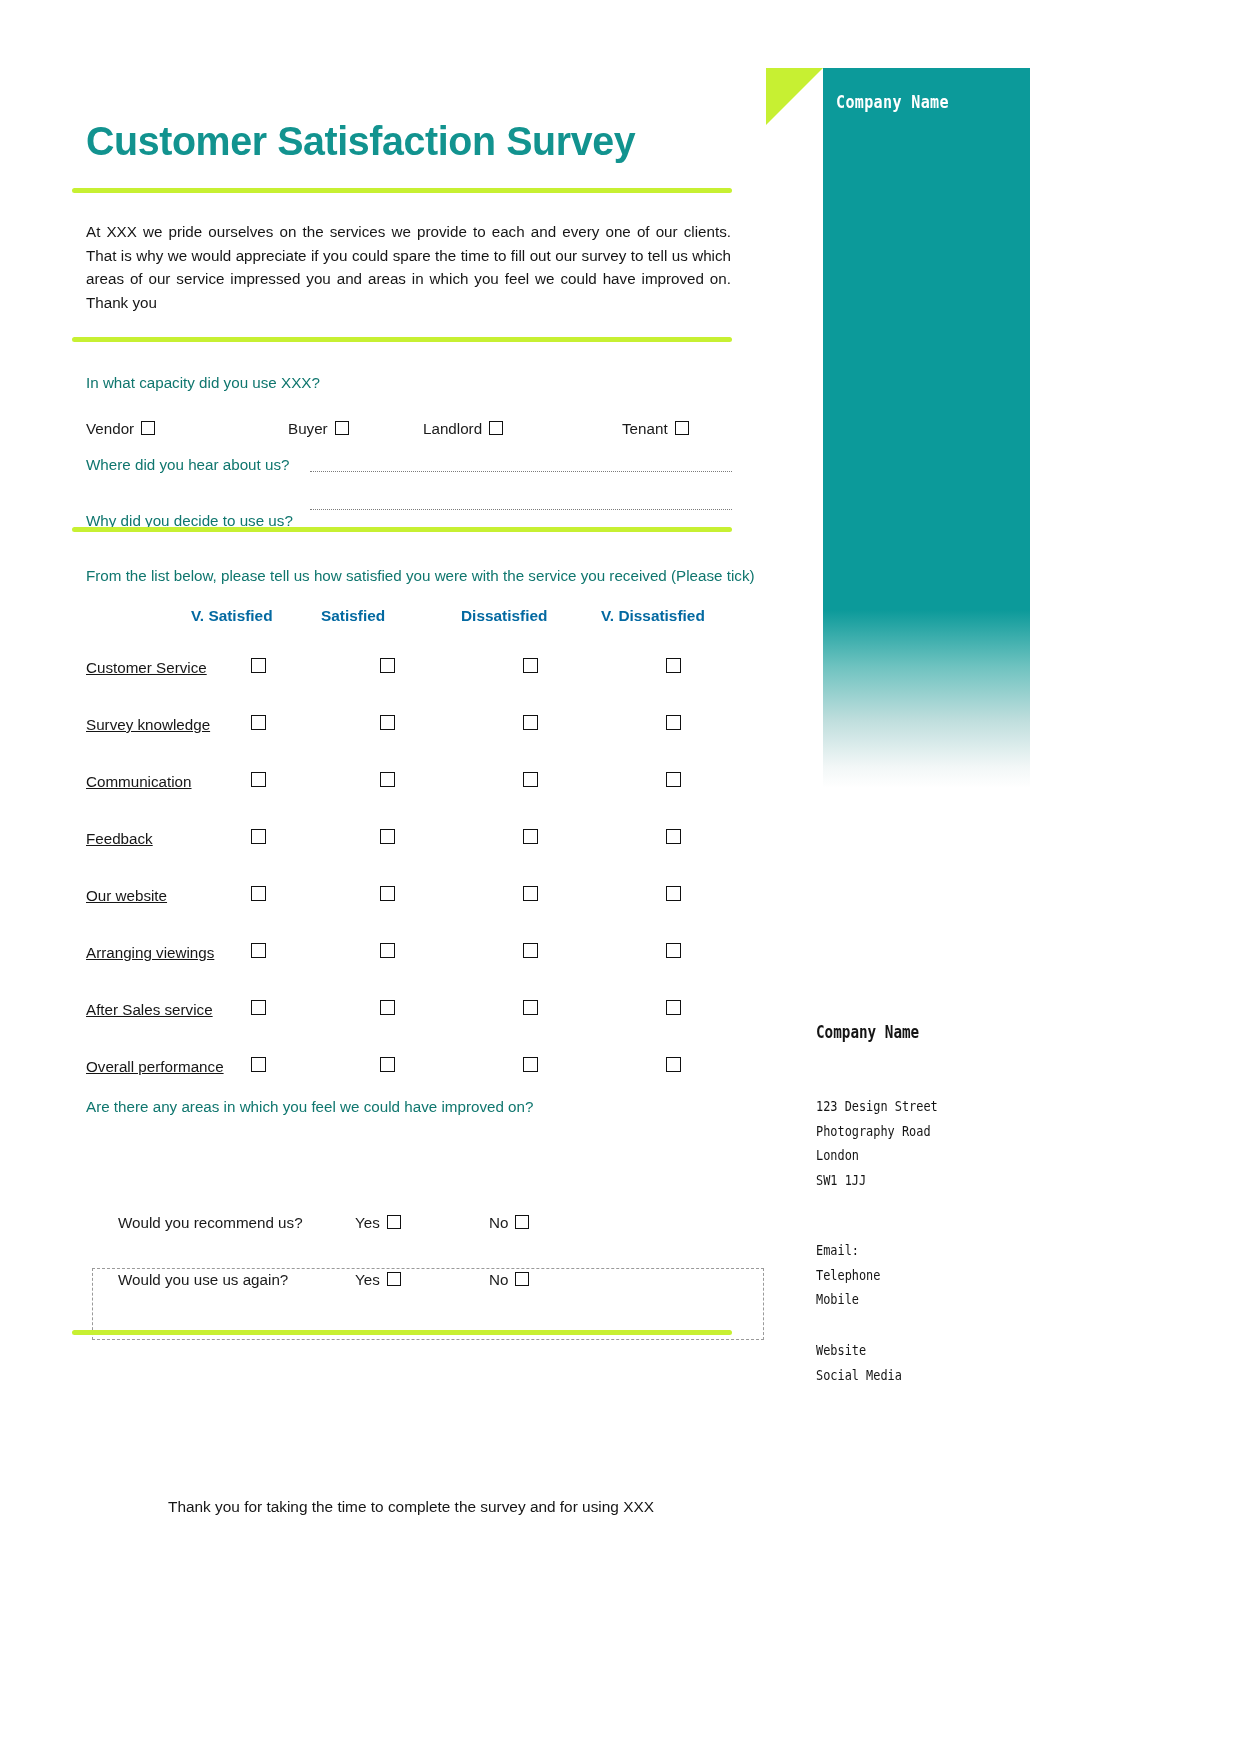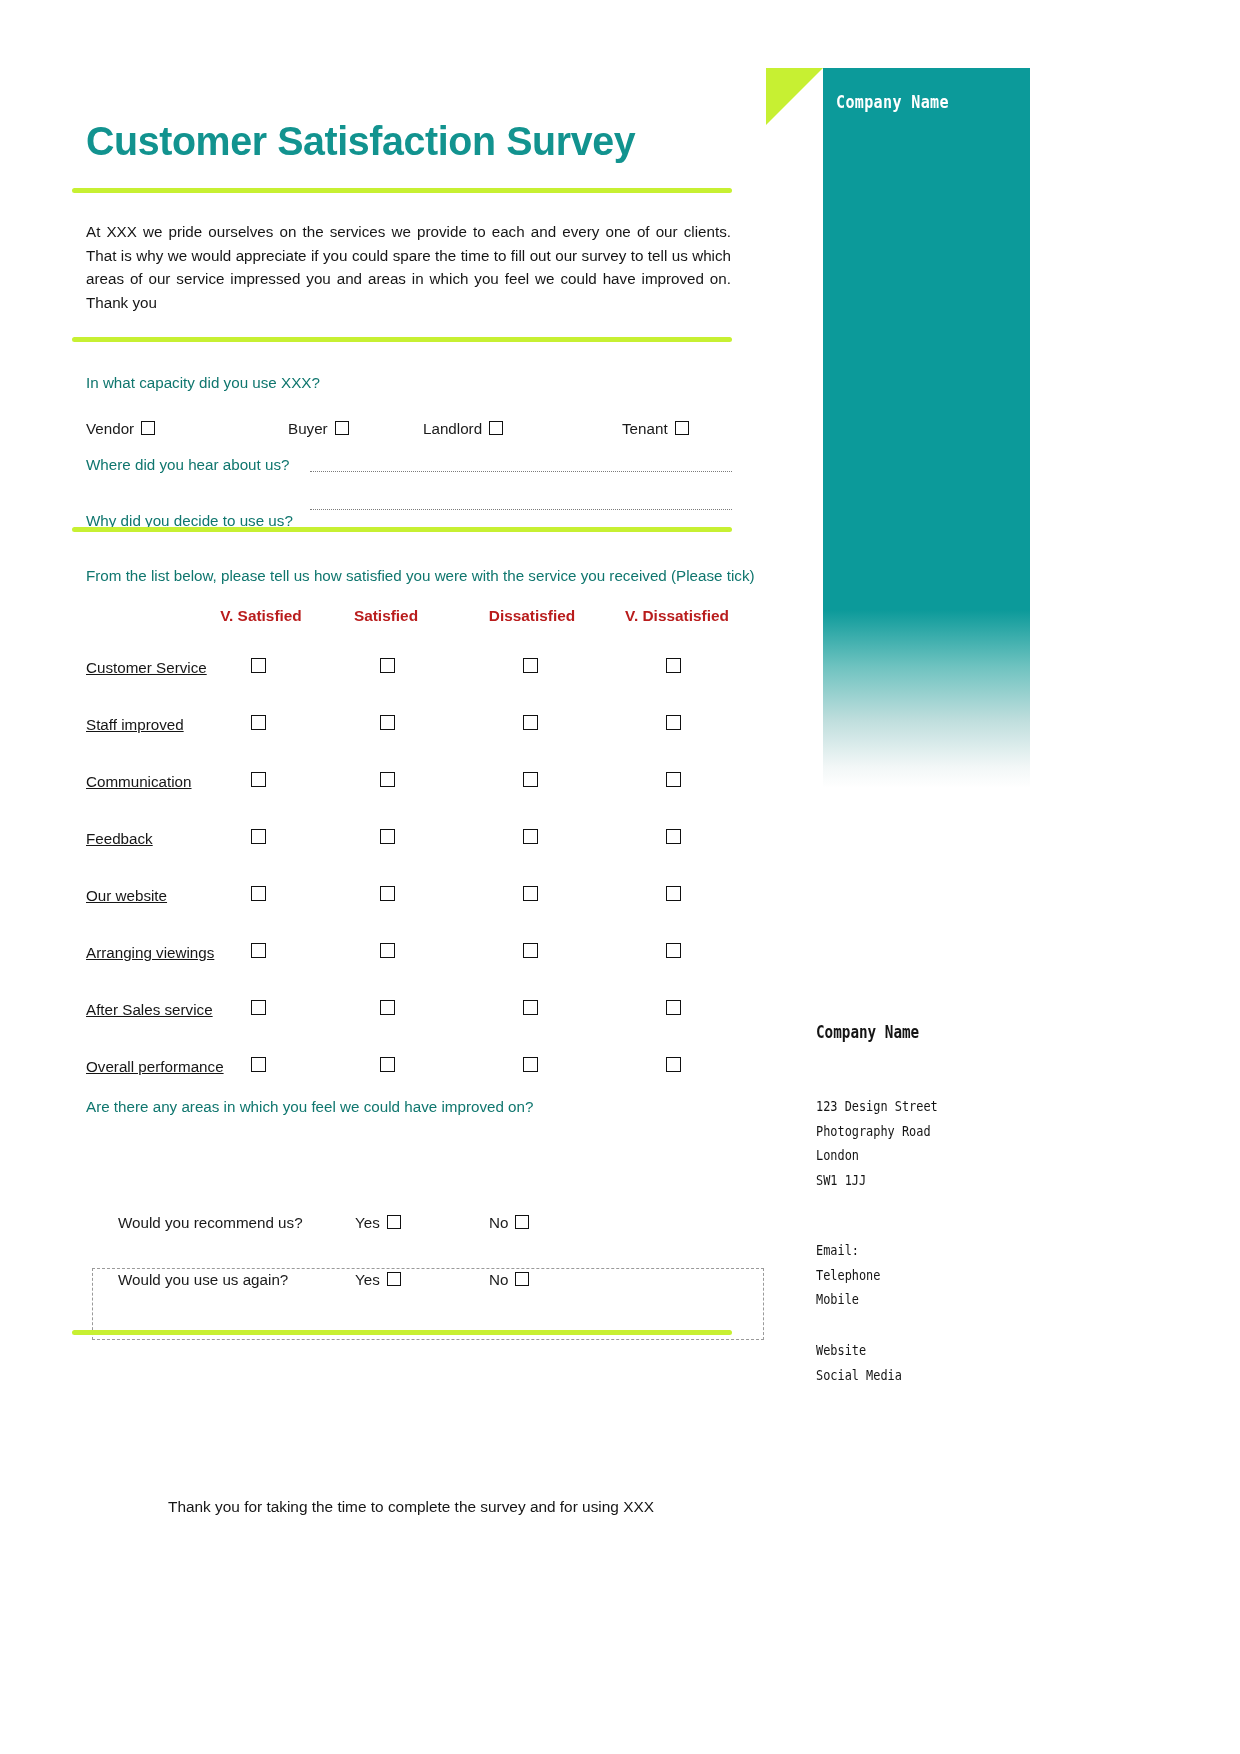--- a/index.html
+++ b/index.html
@@ -129,23 +129,23 @@
     position: absolute;
     height: 1px;
     border-bottom: 1.4px dotted #7b7b7b;
   }
 
   
   #matrix-headers .mh {
     position: absolute;
     font-size: 15.4px;
     font-weight: bold;
-    color: #b91c1c;
-    white-space: nowrap;
-    text-align: center;
+    color: #0369a1;
+    white-space: nowrap;
+    text-align: left;
   }
   .row-label {
     position: absolute;
     font-size: 15.2px;
     color: #161616;
     white-space: nowrap;
     text-decoration: underline;
   }
 
   
@@ -260,21 +260,21 @@
   <div class="mh" style="left:461px; top:607px; width:142px">Dissatisfied</div>
   <div class="mh" style="left:601px; top:607px; width:152px">V. Dissatisfied</div>
 </div>
 
 <div class="row-label" style="left:86px; top:659px">Customer Service</div>
 <div class="cbox-std" style="left:251px; top:658px"></div>
 <div class="cbox-std" style="left:380px; top:658px"></div>
 <div class="cbox-std" style="left:523px; top:658px"></div>
 <div class="cbox-std" style="left:666px; top:658px"></div>
 
-<div class="row-label" style="left:86px; top:716px">Staff improved</div>
+<div class="row-label" style="left:86px; top:716px">Survey knowledge</div>
 <div class="cbox-std" style="left:251px; top:715px"></div>
 <div class="cbox-std" style="left:380px; top:715px"></div>
 <div class="cbox-std" style="left:523px; top:715px"></div>
 <div class="cbox-std" style="left:666px; top:715px"></div>
 
 <div class="row-label" style="left:86px; top:773px">Communication</div>
 <div class="cbox-std" style="left:251px; top:772px"></div>
 <div class="cbox-std" style="left:380px; top:772px"></div>
 <div class="cbox-std" style="left:523px; top:772px"></div>
 <div class="cbox-std" style="left:666px; top:772px"></div>

